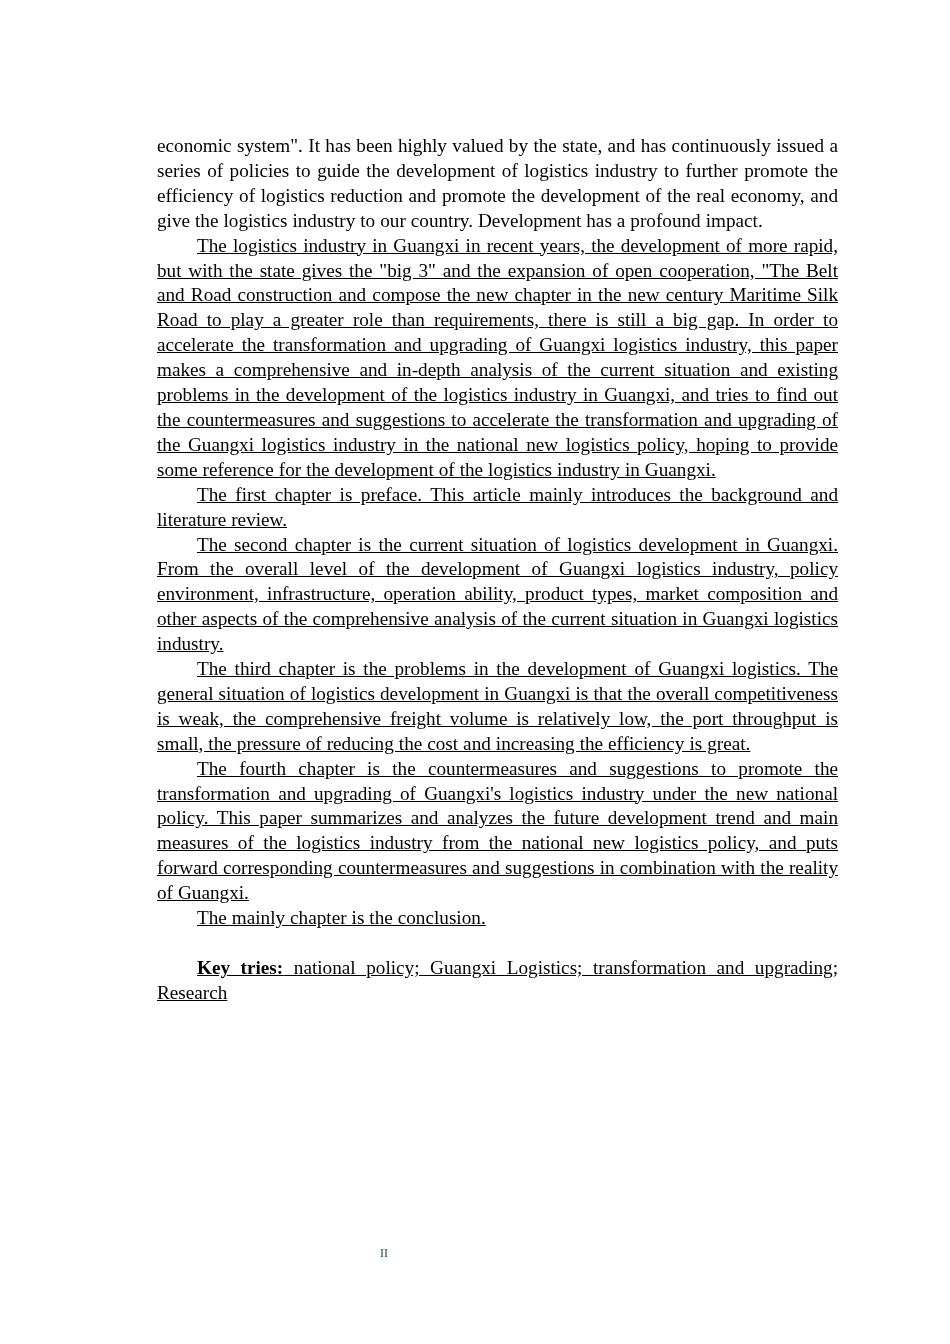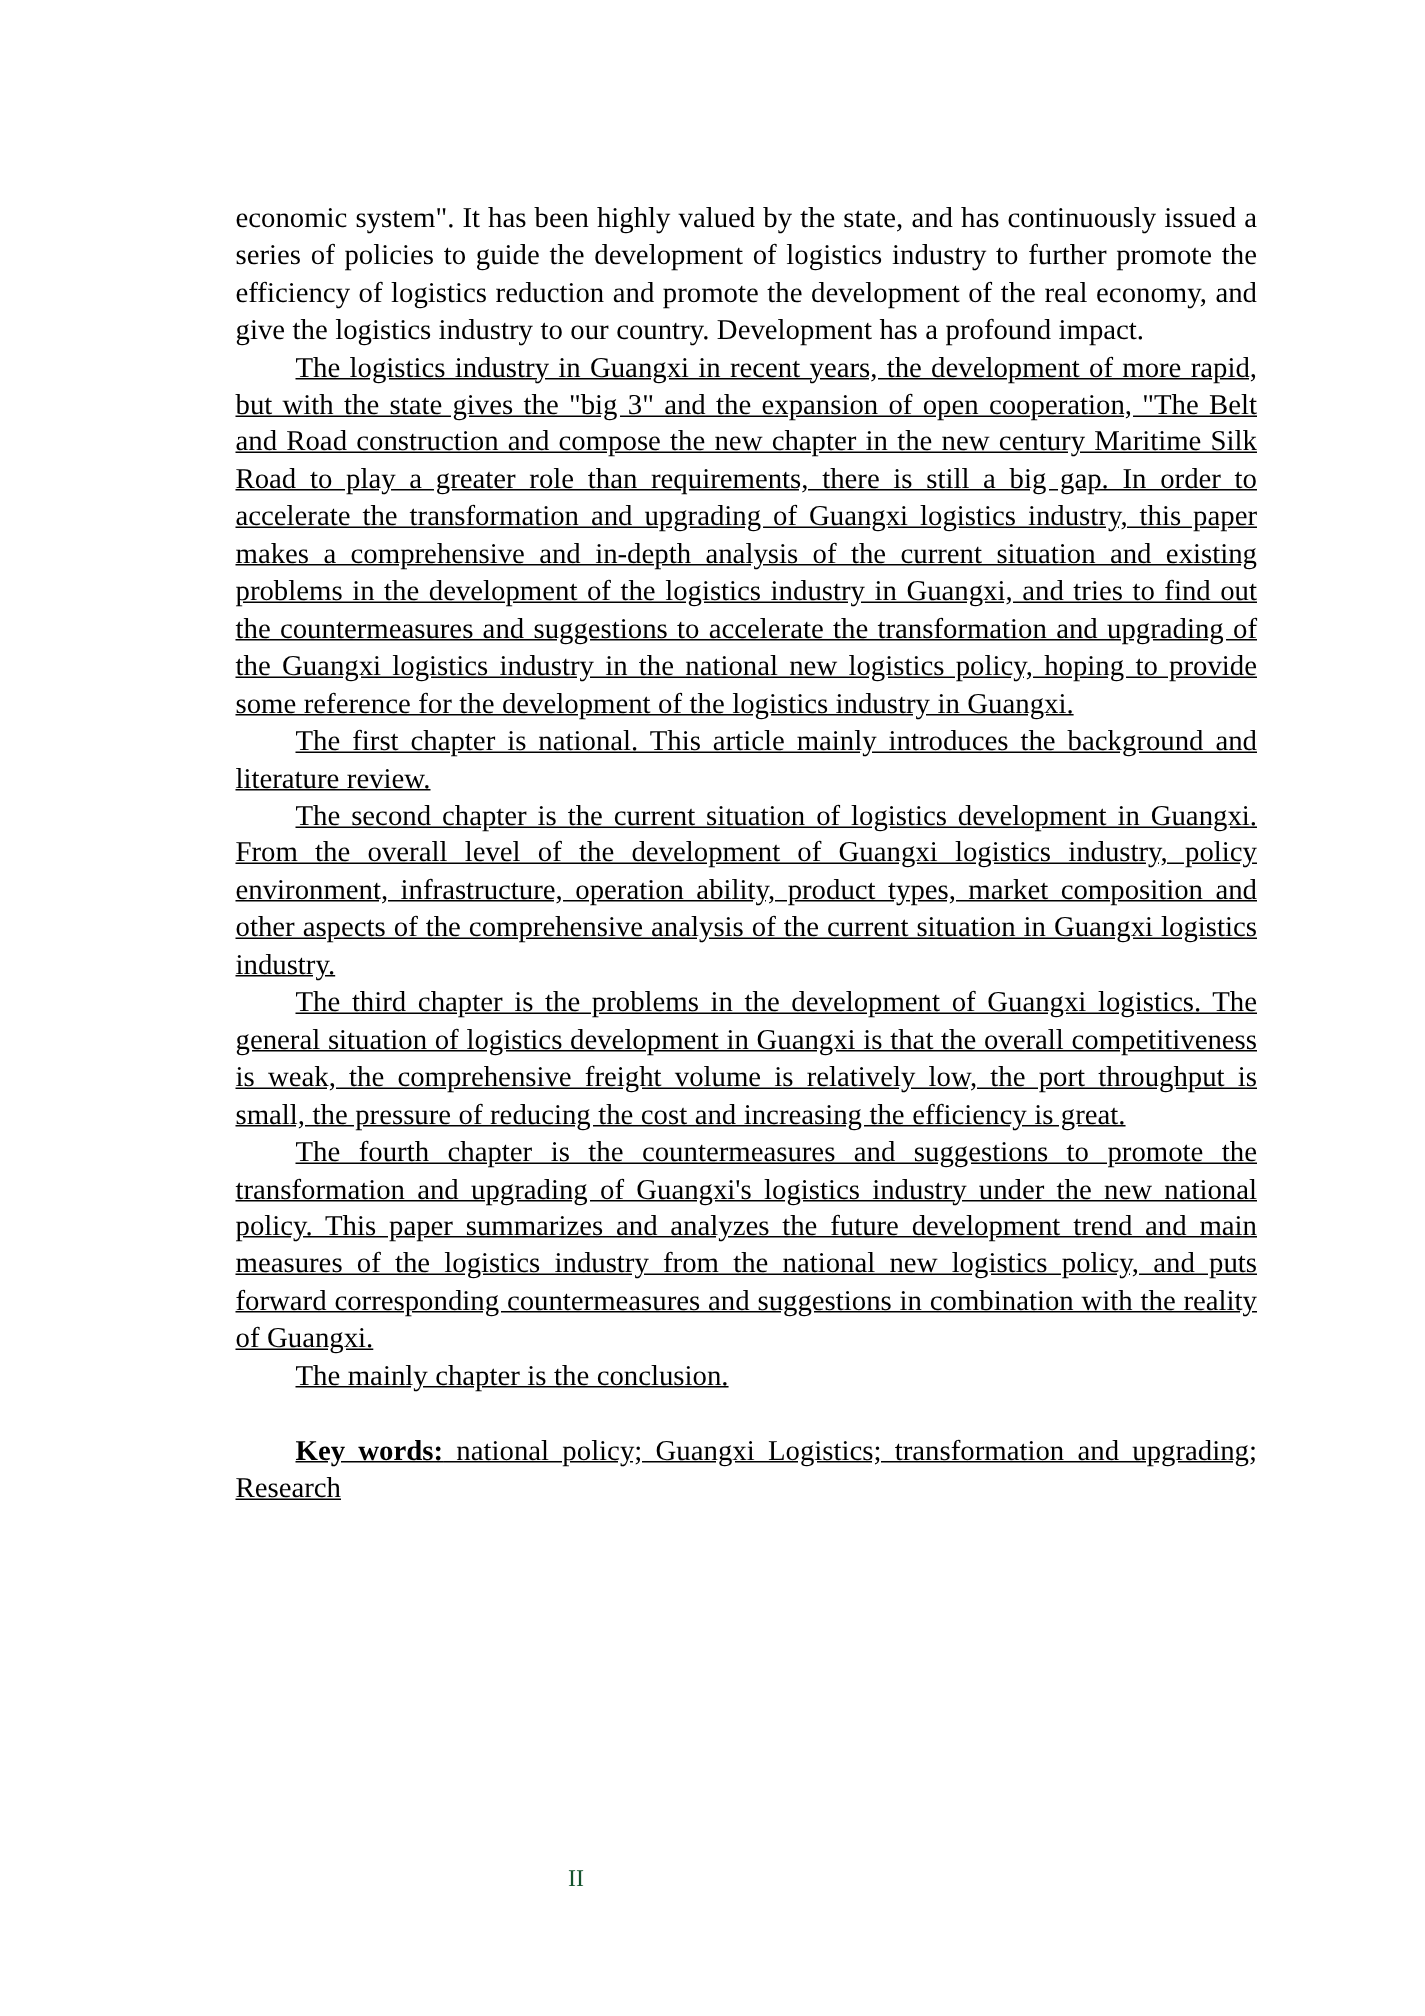--- a/index.html
+++ b/index.html
@@ -50,48 +50,48 @@
   }
   .kw-label {
     font-weight: bold;
   }
   .page-number {
     position: absolute;
     left: 0;
     top: 1243px;
     width: 768px;
     text-align: center;
-    font-size: 16px;
+    font-size: 12px;
     line-height: 20px;
     color: #14532d;
     font-family: "Liberation Serif", "DejaVu Serif", serif;
   }
 </style>
 </head>
 <body>
 
 <div class="page">
 
   <div class="content">
 
     <p class="para">economic system". It has been highly valued by the state, and has continuously issued a series of policies to guide the development of logistics industry to further promote the efficiency of logistics reduction and promote the development of the real economy, and give the logistics industry to our country. Development has a profound impact.</p>
 
     <p class="para indent">The logistics industry in Guangxi in recent years, the development of more rapid, but with the state gives the "big 3" and the expansion of open cooperation, "The Belt and Road construction and compose the new chapter in the new century Maritime Silk Road to play a greater role than requirements, there is still a big gap. In order to accelerate the transformation and upgrading of Guangxi logistics industry, this paper makes a comprehensive and in-depth analysis of the current situation and existing problems in the development of the logistics industry in Guangxi, and tries to find out the countermeasures and suggestions to accelerate the transformation and upgrading of the Guangxi logistics industry in the national new logistics policy, hoping to provide some reference for the development of the logistics industry in Guangxi.</p>
 
-    <p class="para indent">The first chapter is national. This article mainly introduces the background and literature review.</p>
+    <p class="para indent">The first chapter is preface. This article mainly introduces the background and literature review.</p>
 
     <p class="para indent">The second chapter is the current situation of logistics development in Guangxi. From the overall level of the development of Guangxi logistics industry, policy environment, infrastructure, operation ability, product types, market composition and other aspects of the comprehensive analysis of the current situation in Guangxi logistics industry.</p>
 
     <p class="para indent">The third chapter is the problems in the development of Guangxi logistics. The general situation of logistics development in Guangxi is that the overall competitiveness is weak, the comprehensive freight volume is relatively low, the port throughput is small, the pressure of reducing the cost and increasing the efficiency is great.</p>
 
     <p class="para indent">The fourth chapter is the countermeasures and suggestions to promote the transformation and upgrading of Guangxi's logistics industry under the new national policy. This paper summarizes and analyzes the future development trend and main measures of the logistics industry from the national new logistics policy, and puts forward corresponding countermeasures and suggestions in combination with the reality of Guangxi.</p>
 
     <p class="para indent">The mainly chapter is the conclusion.</p>
 
     <div class="spacer-line"></div>
 
-    <p class="para indent"><span class="kw-label">Key words:</span><span> national policy; Guangxi Logistics; transformation and upgrading; Research</span></p>
+    <p class="para indent"><span class="kw-label">Key tries:</span><span> national policy; Guangxi Logistics; transformation and upgrading; Research</span></p>
 
   </div>
 
   <div class="page-number">II</div>
 
 </div>
 
 </body></html>

